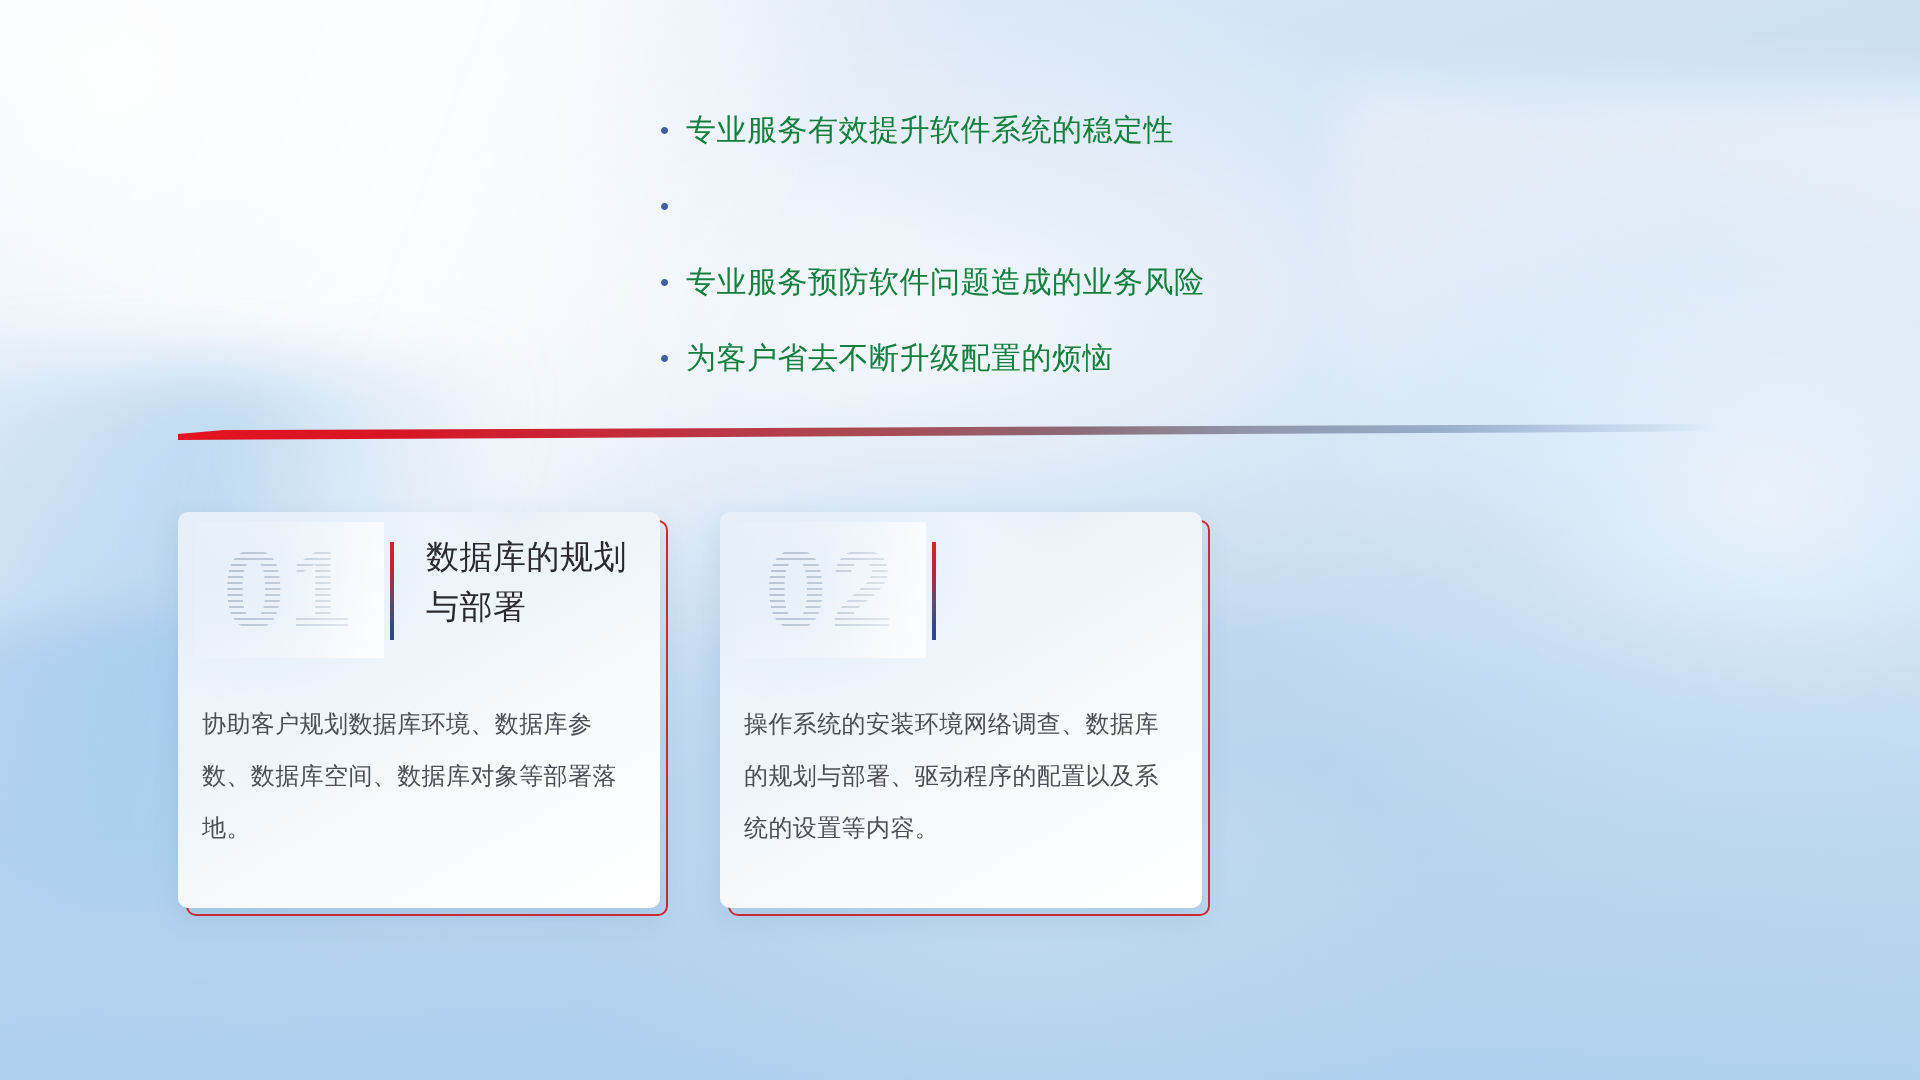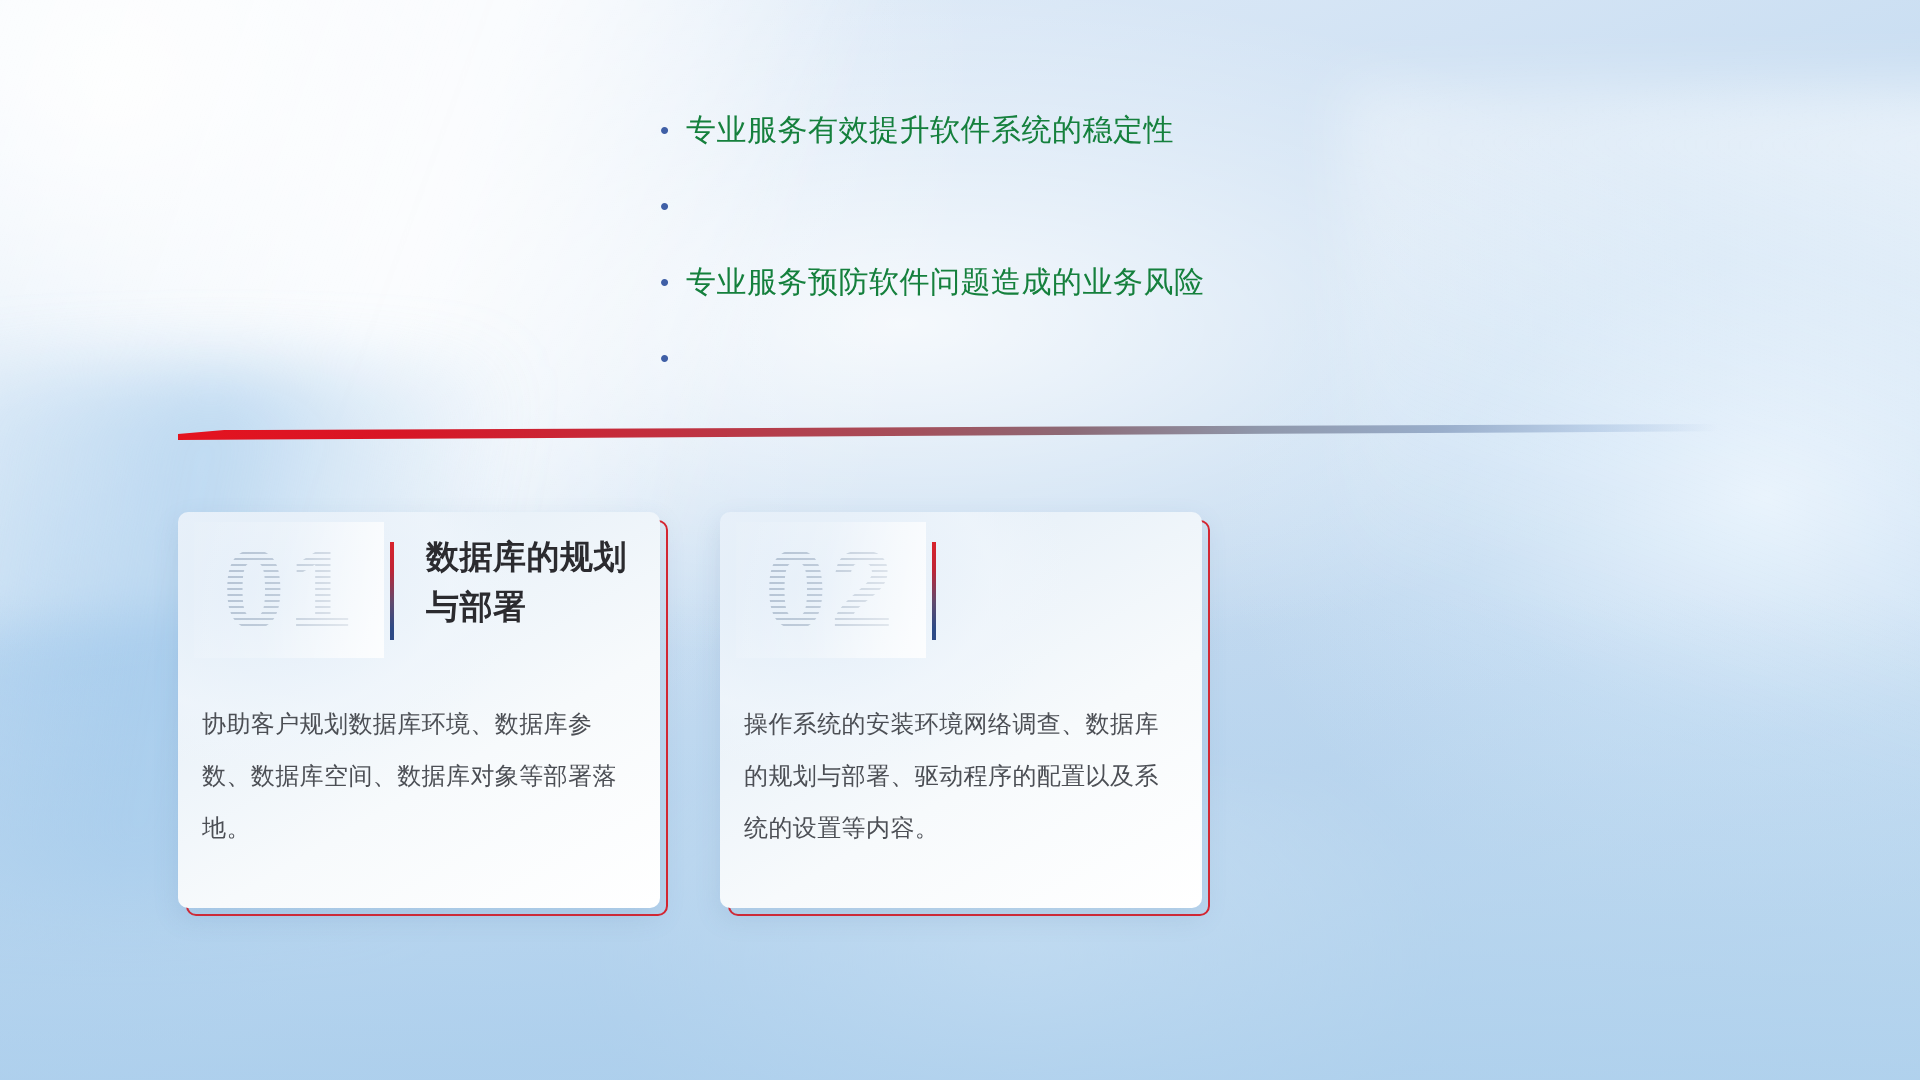--- a/index.html
+++ b/index.html
@@ -181,21 +181,21 @@
     width:4px; height:98px;
     background:linear-gradient(to bottom, #d8232c 0%, #c02435 28%, #5f4a6e 62%, #2d4a86 88%, #2d4a86 100%);
   }
   .card-title{
     position:absolute;
     left:248px; top:20px;
     width:214px;
     font-size:33px;
     line-height:50px;
     color:#2b2b2f;
-    font-weight:700;
+    font-weight:400;
     letter-spacing:0.5px;
   }
 
   .card-desc{
     position:absolute;
     left:24px; top:186px;
     width:420px;
     font-size:24px;
     line-height:52px;
     color:#4c4f55;
@@ -225,20 +225,21 @@
     </div>
     <div class="bullet-row">
       <span class="bullet-dot">•</span>
     </div>
     <div class="bullet-row">
       <span class="bullet-dot">•</span>
       <span class="bullet-text">专业服务预防软件问题造成的业务风险</span>
     </div>
     <div class="bullet-row">
       <span class="bullet-dot">•</span>
+      <span class="bullet-text">为客户省去不断升级配置的烦恼</span>
     </div>
   </div>
 
   <div class="divider-wrap">
     <div class="divider-taper"></div>
   </div>
 
   <div class="cards">
 
     <div class="card">

